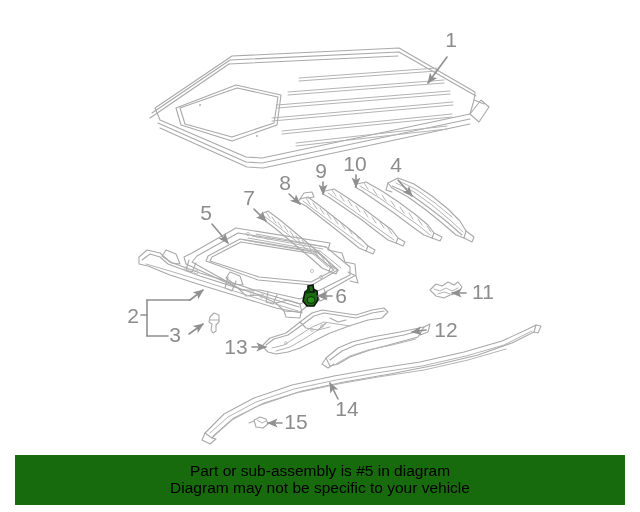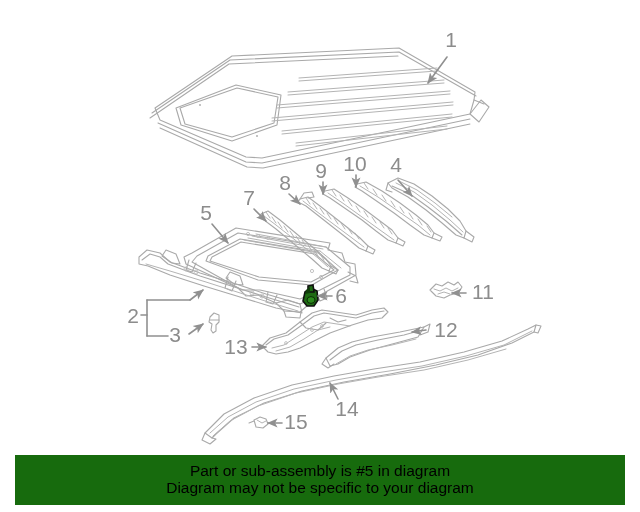--- a/index.html
+++ b/index.html
@@ -293,16 +293,16 @@
       <text class="lbl" x="483" y="299" text-anchor="middle">11</text>
       <text class="lbl" x="446" y="337" text-anchor="middle">12</text>
       <text class="lbl" x="236" y="354" text-anchor="middle">13</text>
       <text class="lbl" x="347" y="416" text-anchor="middle">14</text>
       <text class="lbl" x="296" y="429" text-anchor="middle">15</text>
     </g>
   </svg>
 
   <div class="banner">
     <div class="banner-line">Part or sub-assembly is #5 in diagram</div>
-    <div class="banner-line">Diagram may not be specific to your diagram</div>
+    <div class="banner-line">Diagram may not be specific to your vehicle</div>
   </div>
 
 </div>
 
 </body></html>

